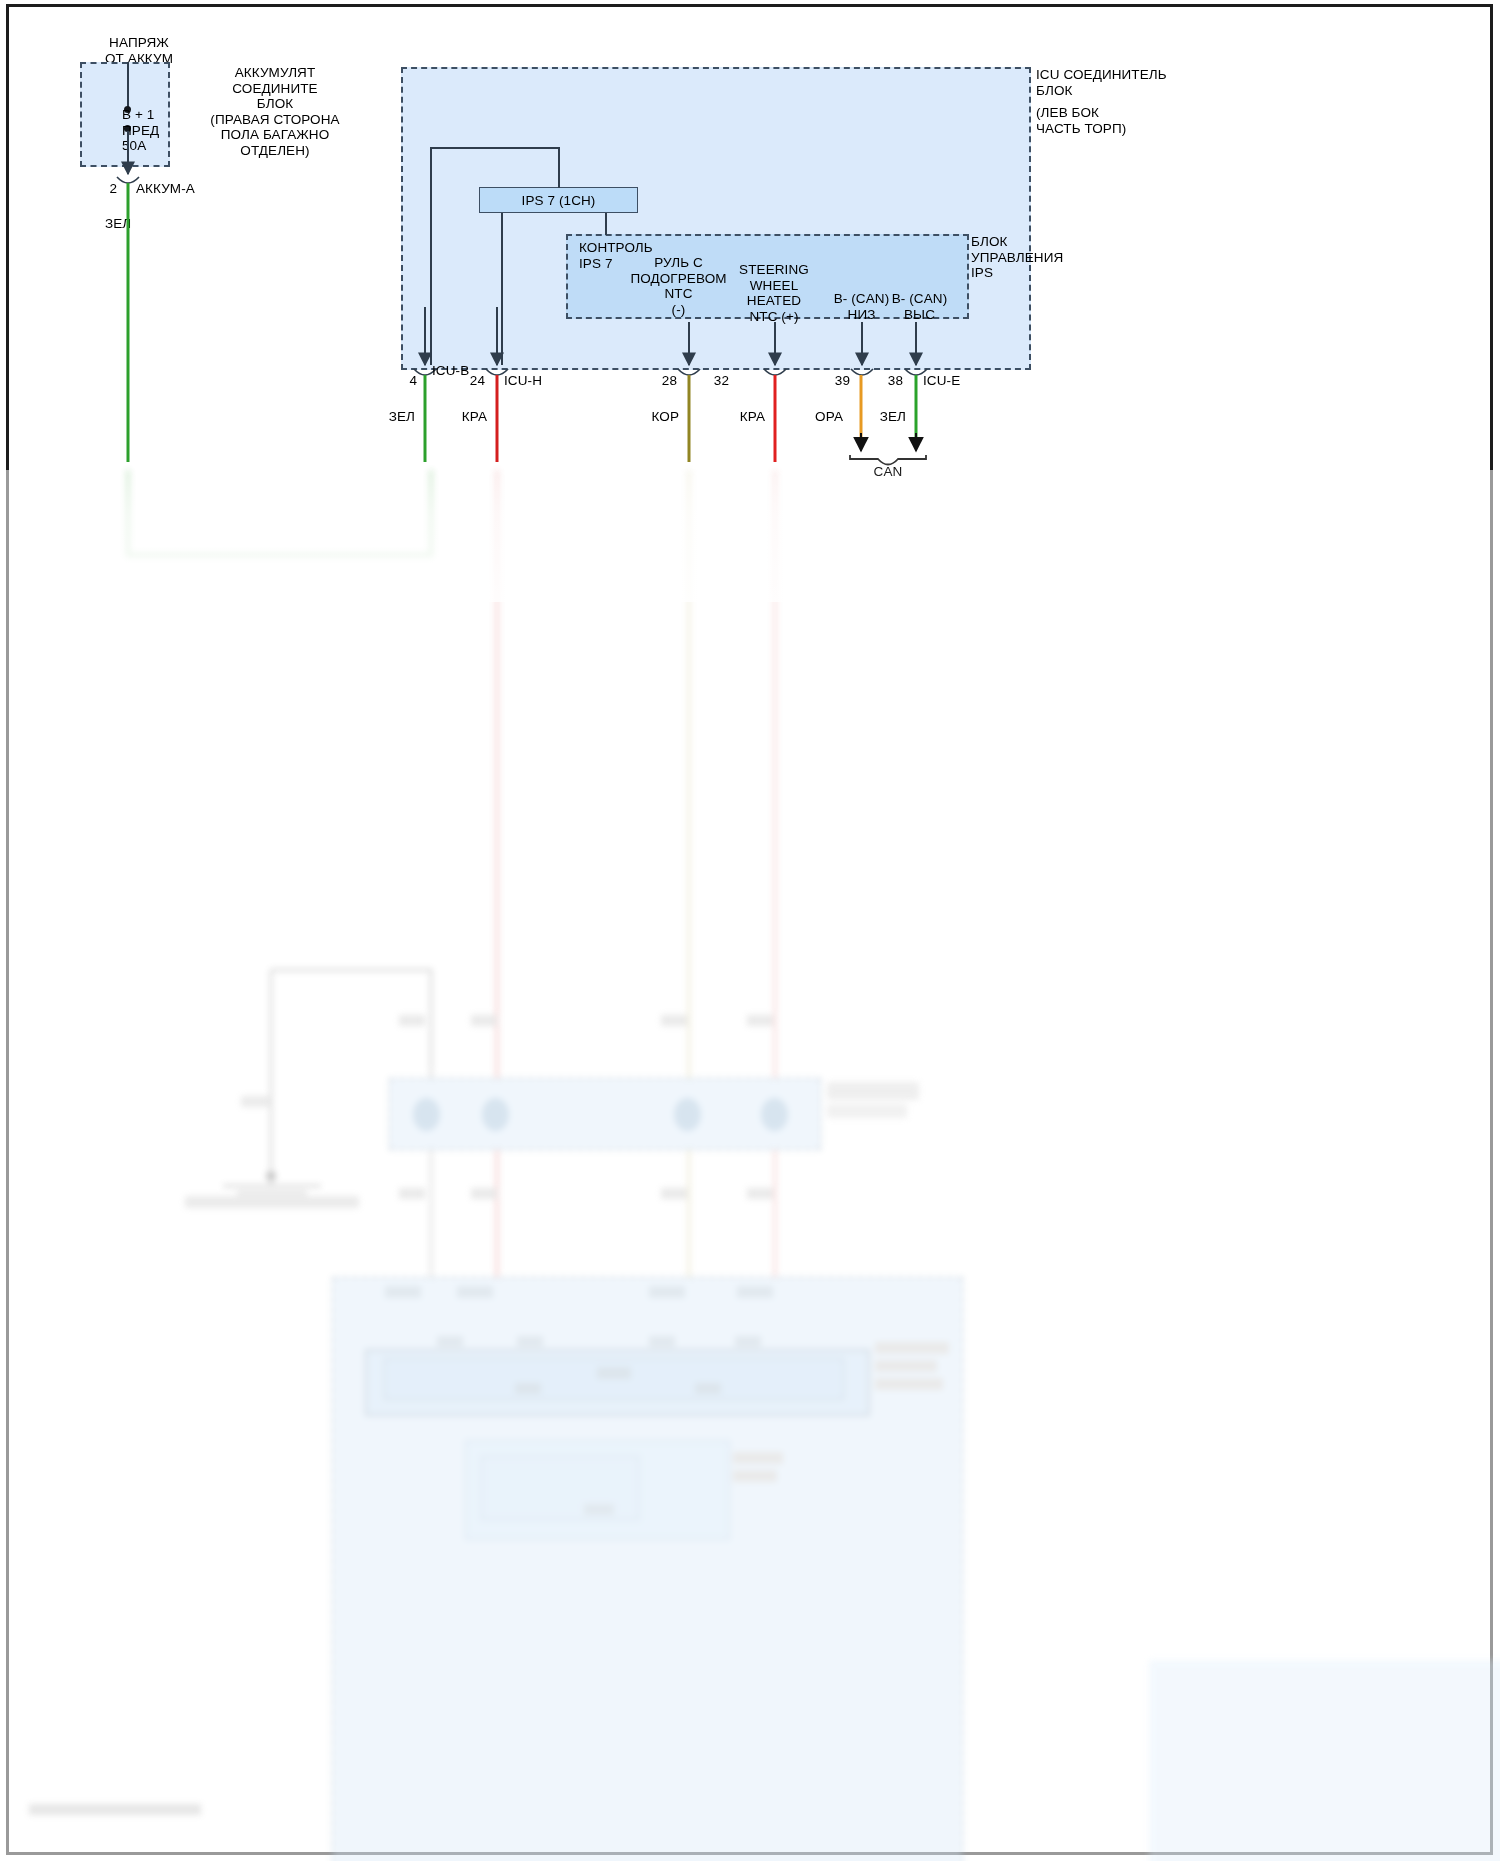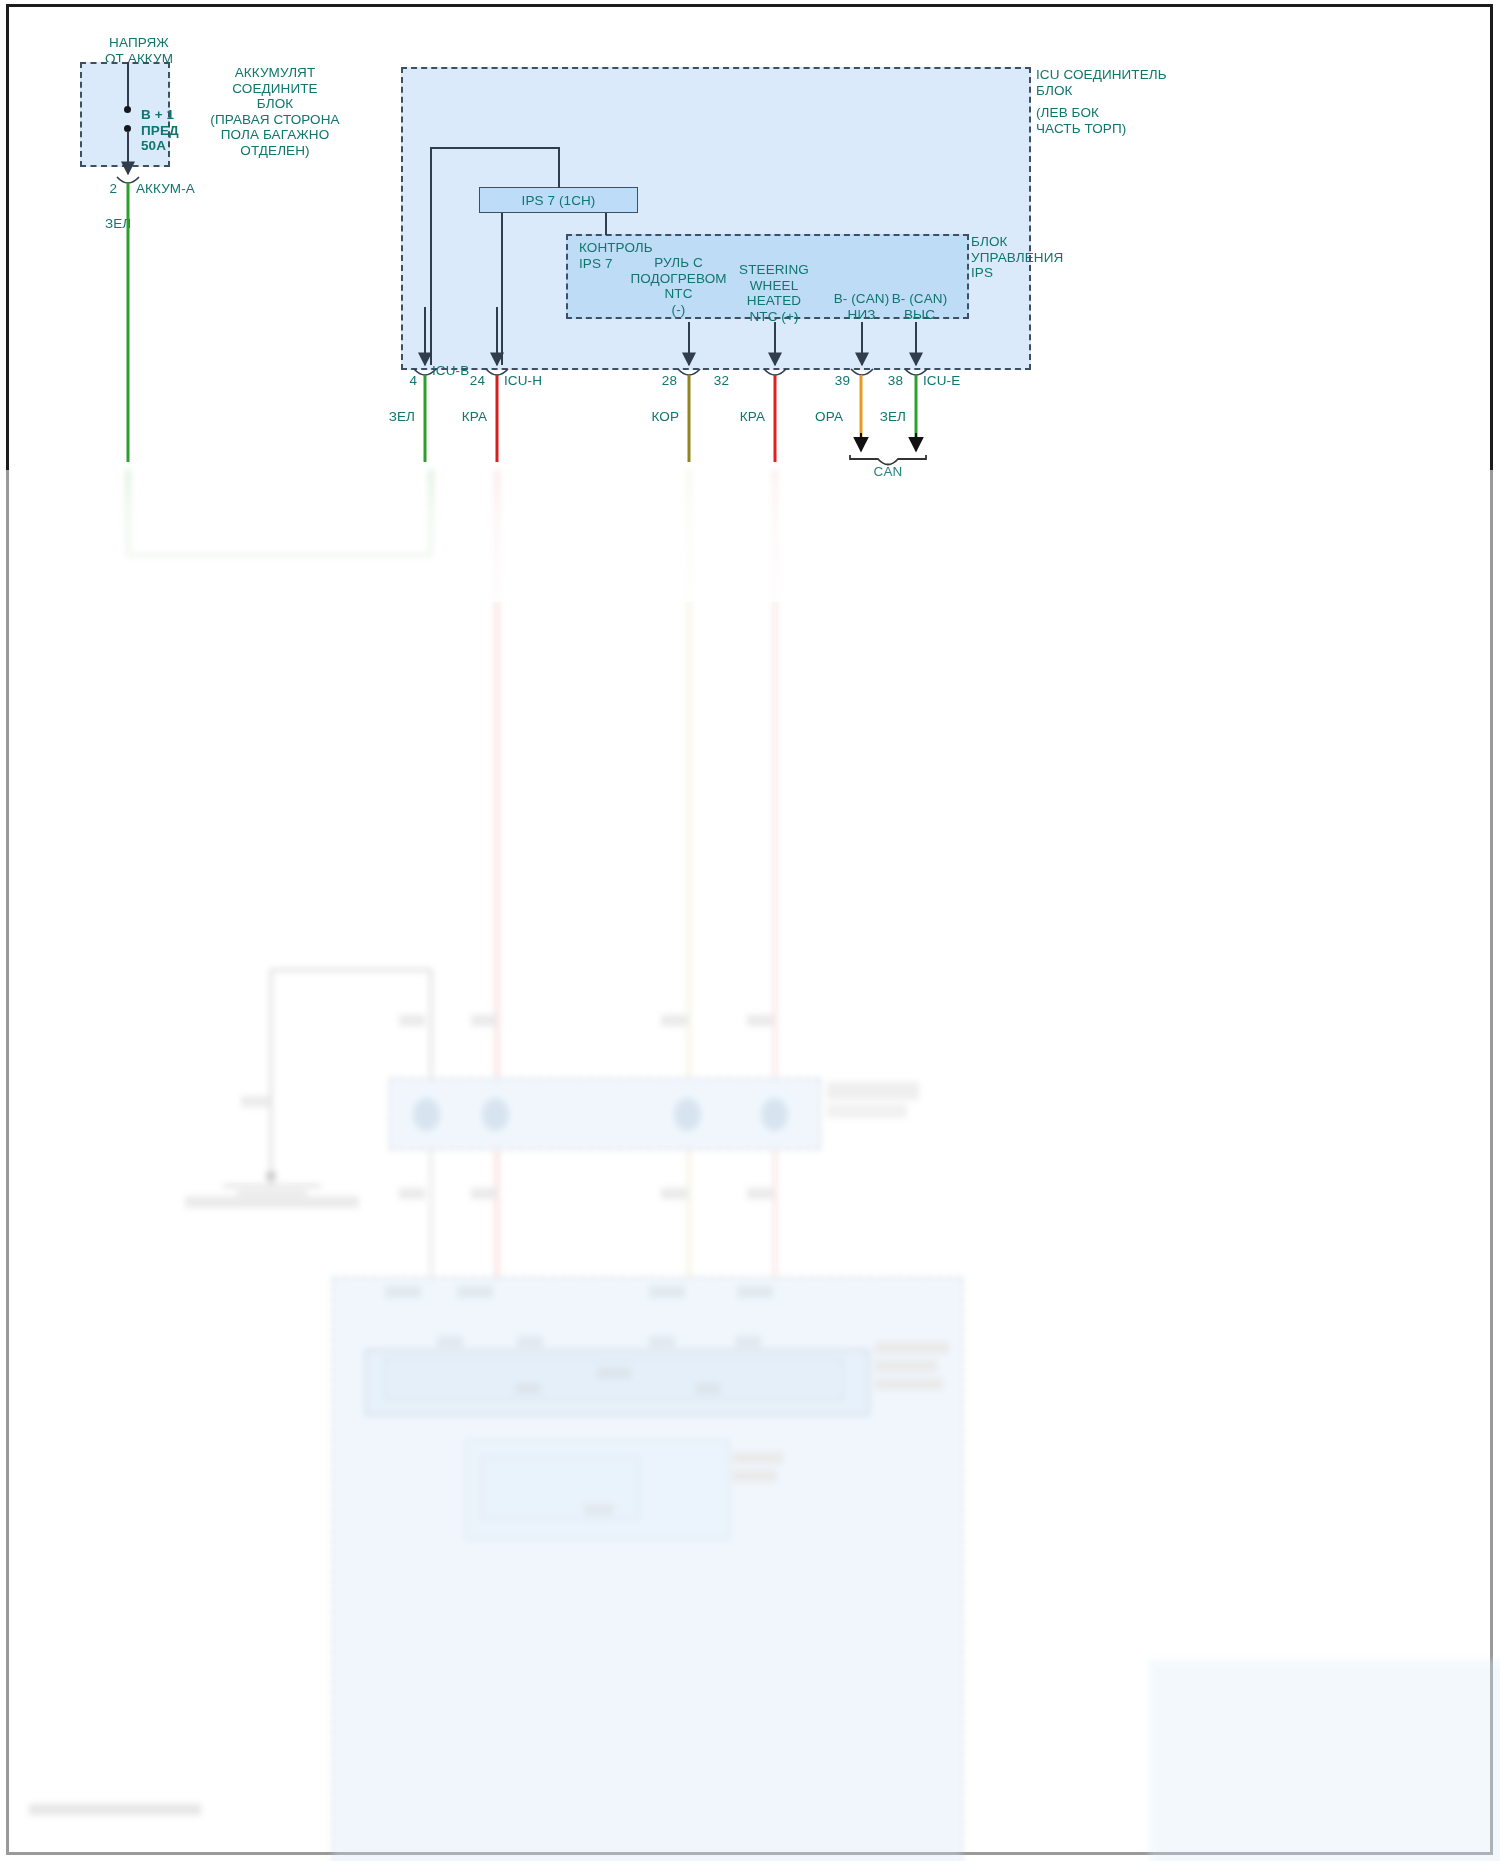--- a/index.html
+++ b/index.html
@@ -11,21 +11,21 @@
   #frame-grey{position:absolute;left:6px;top:470px;width:1487px;height:1385px;border-left:3px solid #9a9a9a;border-right:3px solid #9a9a9a;border-bottom:3px solid #9a9a9a;box-sizing:border-box;pointer-events:none;}
 
   
   #canvas{position:absolute;left:9px;top:7px;width:1481px;height:1847px;}
 
   .blk{position:absolute;box-sizing:border-box;}
   .dashed{border:2px dashed #3d4f63;background:#dbeafb;}
   .dashed2{border:2px dashed #3d4f63;background:#bfdcf7;}
   .solidbox{border:1.6px solid #3d4f63;background:#bcdcf8;}
 
-  .lbl{position:absolute;font-size:13.5px;line-height:15.6px;color:#0f766e;white-space:pre;letter-spacing:.1px;}
+  .lbl{position:absolute;font-size:13.5px;line-height:15.6px;color:#000000;white-space:pre;letter-spacing:.1px;}
   .lbl.c{text-align:center;}
   .lbl.r{text-align:right;}
   .hline{position:absolute;height:2px;background:#2f3d4c;}
   .vline{position:absolute;width:2px;background:#2f3d4c;}
 
   .dot{position:absolute;width:7px;height:7px;border-radius:50%;background:#14181d;}
 
   svg.ov{position:absolute;left:0;top:0;width:1481px;height:1847px;overflow:visible;pointer-events:none;}
   #lowerfade{position:absolute;left:0;top:463px;width:1481px;height:1384px;
      filter:blur(3.2px);opacity:.30;}
@@ -54,21 +54,21 @@
 БЛОК
 (ПРАВАЯ СТОРОНА
 ПОЛА БАГАЖНО
 ОТДЕЛЕН)</div>
 
     <div class="vline" style="left:118px;top:55px;height:50px;"></div>
     <div class="dot" style="left:115px;top:99px;"></div>
     <div class="dot" style="left:115px;top:118px;"></div>
     <div class="vline" style="left:118px;top:124px;height:38px;"></div>
 
-    <div class="lbl" style="left:132px;top:100px;width:90px;font-weight:bold;">B + 1
+    <div class="lbl" style="left:113px;top:100px;width:90px;">B + 1
 ПРЕД
 50A</div>
 
     <div class="lbl r" style="left:76px;top:174px;width:32px;">2</div>
     <div class="lbl" style="left:127px;top:174px;width:120px;">АККУМ-A</div>
     <div class="lbl" style="left:96px;top:209px;width:60px;">ЗЕЛ</div>
 
     <div class="blk dashed" style="left:392px;top:60px;width:630px;height:303px;"></div>
     <div class="lbl" style="left:1027px;top:60px;width:220px;">ICU СОЕДИНИТЕЛЬ
 БЛОК</div>

